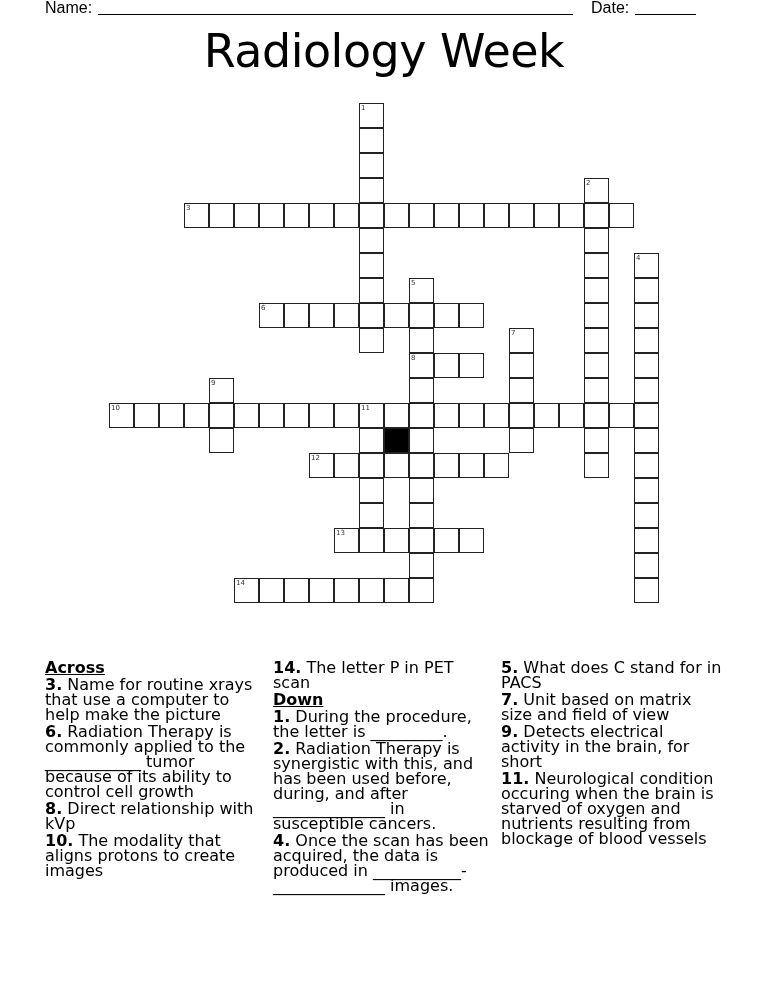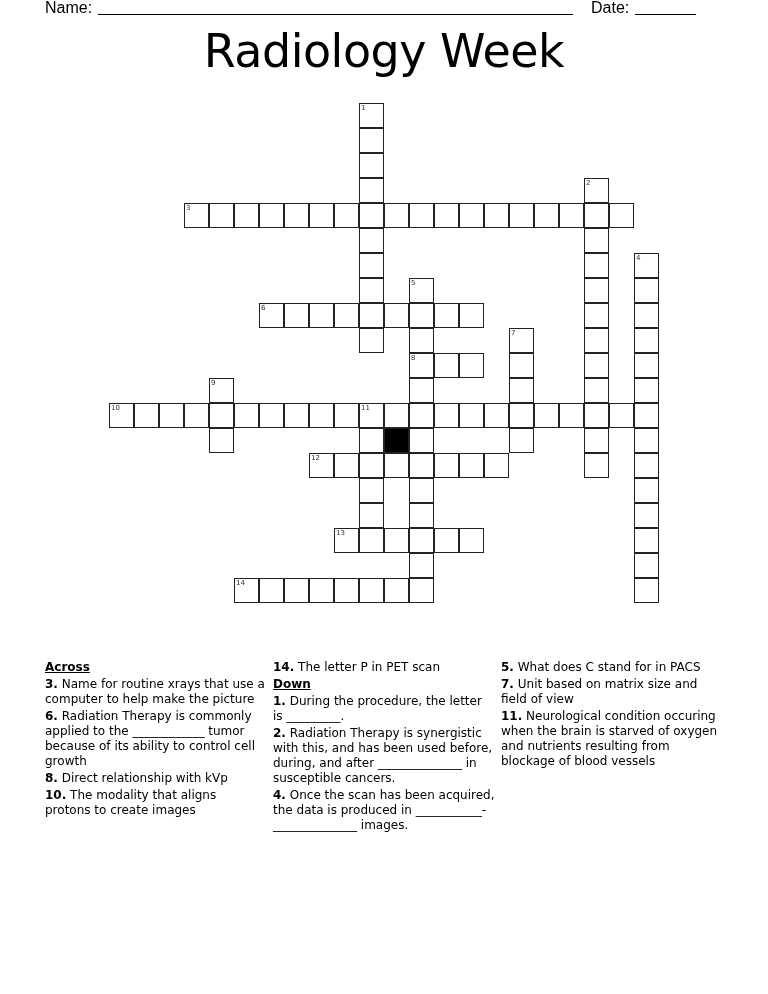--- a/index.html
+++ b/index.html
@@ -7,21 +7,21 @@
   .hdr { position:absolute; top:-2px; font-family:"Liberation Sans", sans-serif; font-size:16px; line-height:20px; white-space:nowrap; }
   #name-label { left:45px; }
   #name-line { position:absolute; left:98px; top:14px; width:475px; border-bottom:1px solid #000; }
   #date-label { left:591px; }
   #date-line { position:absolute; left:635px; top:14px; width:61px; border-bottom:1px solid #000; }
   #title { position:absolute; left:0; width:768px; top:20px; text-align:center; font-family:"DejaVu Sans", sans-serif; font-size:46px; line-height:62px; letter-spacing:-0.5px; }
   #grid { position:absolute; left:109px; top:103px; width:550px; height:500px; }
   .cell { position:absolute; width:25px; height:25px; box-sizing:border-box; border:1.5px solid #222; background:#fff; }
   .cell.black { background:#000; }
   .cell .num { position:absolute; left:1px; top:0px; font-family:"DejaVu Sans", sans-serif; font-size:7px; line-height:8px; color:#333; }
-  .clues { position:absolute; top:660px; font-family:"DejaVu Sans", sans-serif; font-size:12px; line-height:15px; }
+  .clues { position:absolute; top:660px; font-family:"DejaVu Sans", sans-serif; font-size:16px; line-height:15px; }
   #col1 { left:45px; width:220px; }
   #col2 { left:273px; width:222px; }
   #col3 { left:501px; width:225px; }
   .clue { margin-bottom:2px; }
   .clue b { font-weight:bold; }
   .section-head { text-decoration:underline; font-weight:bold; margin-bottom:2px; }
 </style>
 </head>
 <body>
 
@@ -197,14 +197,15 @@
   <div class="clue"><b>14.</b> <span>The letter P in PET scan</span></div>
   <div class="section-head">Down</div>
   <div class="clue"><b>1.</b> <span>During the procedure, the letter is _________.</span></div>
   <div class="clue"><b>2.</b> <span>Radiation Therapy is synergistic with this, and has been used before, during, and after ______________ in susceptible cancers.</span></div>
   <div class="clue"><b>4.</b> <span>Once the scan has been acquired, the data is produced in ___________-______________ images.</span></div>
 </div>
 
 <div class="clues" id="col3">
   <div class="clue"><b>5.</b> <span>What does C stand for in PACS</span></div>
   <div class="clue"><b>7.</b> <span>Unit based on matrix size and field of view</span></div>
+  <div class="clue"><b>9.</b> <span>Detects electrical activity in the brain, for short</span></div>
   <div class="clue"><b>11.</b> <span>Neurological condition occuring when the brain is starved of oxygen and nutrients resulting from blockage of blood vessels</span></div>
 </div>
 
 </body></html>

